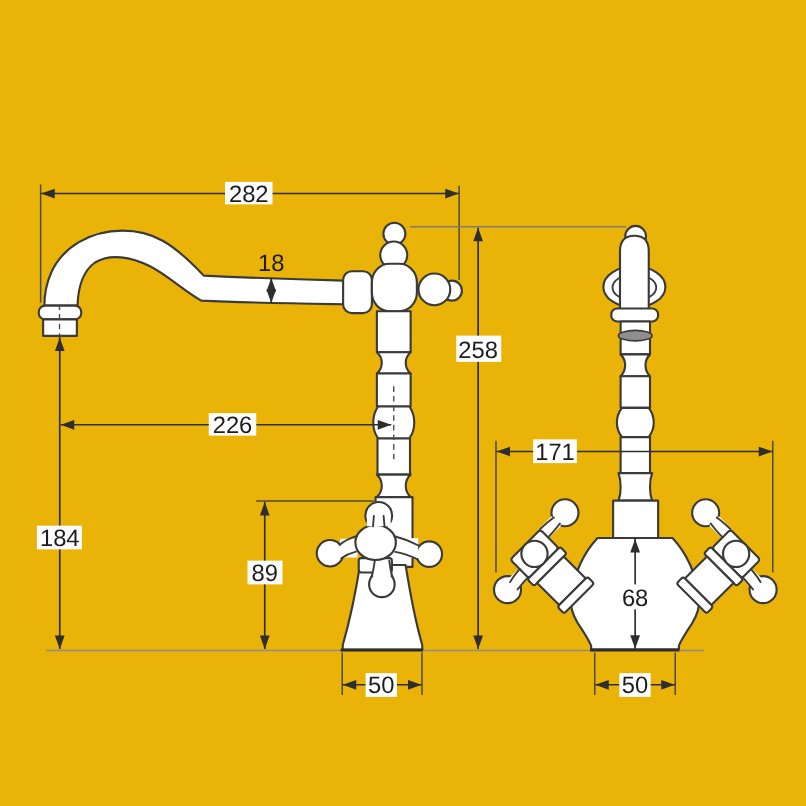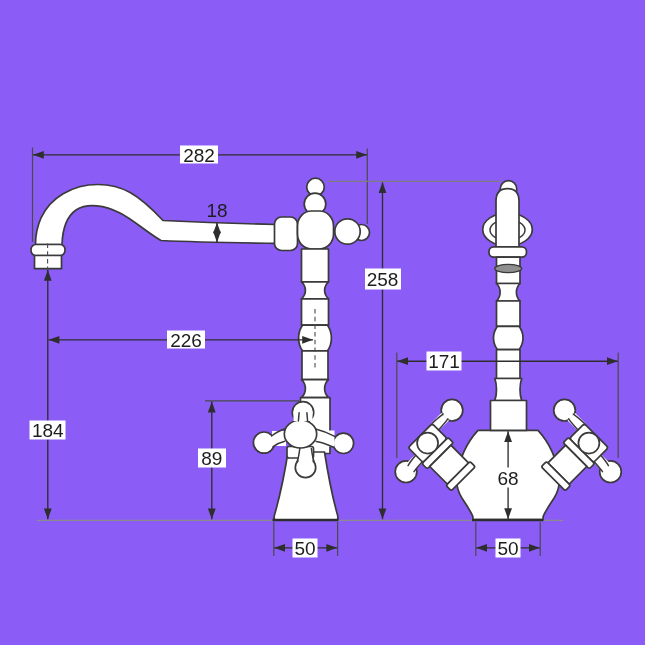--- a/index.html
+++ b/index.html
@@ -1,16 +1,16 @@
 <!DOCTYPE html>
 <html><head>
 <meta charset="utf-8">
 <style>
   html,body{margin:0;padding:0;background:#ffffff;}
-  .stage{position:relative;width:645px;height:645px;background:#8b5cf6;overflow:hidden;
+  .stage{position:relative;width:645px;height:645px;background:#eab308;overflow:hidden;
          font-family:"Liberation Sans","DejaVu Sans",sans-serif;}
   svg{display:block;}
   .outline{fill:#ffffff;stroke:#3a3a3a;stroke-width:1.7;stroke-linejoin:round;stroke-linecap:round;}
   .outline-thin{fill:#ffffff;stroke:#3a3a3a;stroke-width:1.5;stroke-linejoin:round;}
   .noline{stroke:none;fill:#ffffff;}
   .edge{fill:none;stroke:#3a3a3a;stroke-width:1.5;stroke-linecap:round;}
   .dim{fill:none;stroke:#2e2e2e;stroke-width:1.35;}
   .ext{fill:none;stroke:#4a4a4a;stroke-width:1.2;}
   .ext-gray{fill:none;stroke:#7d7d7d;stroke-width:1.2;}
   .ground{fill:none;stroke:#8c8c8c;stroke-width:1.3;}

